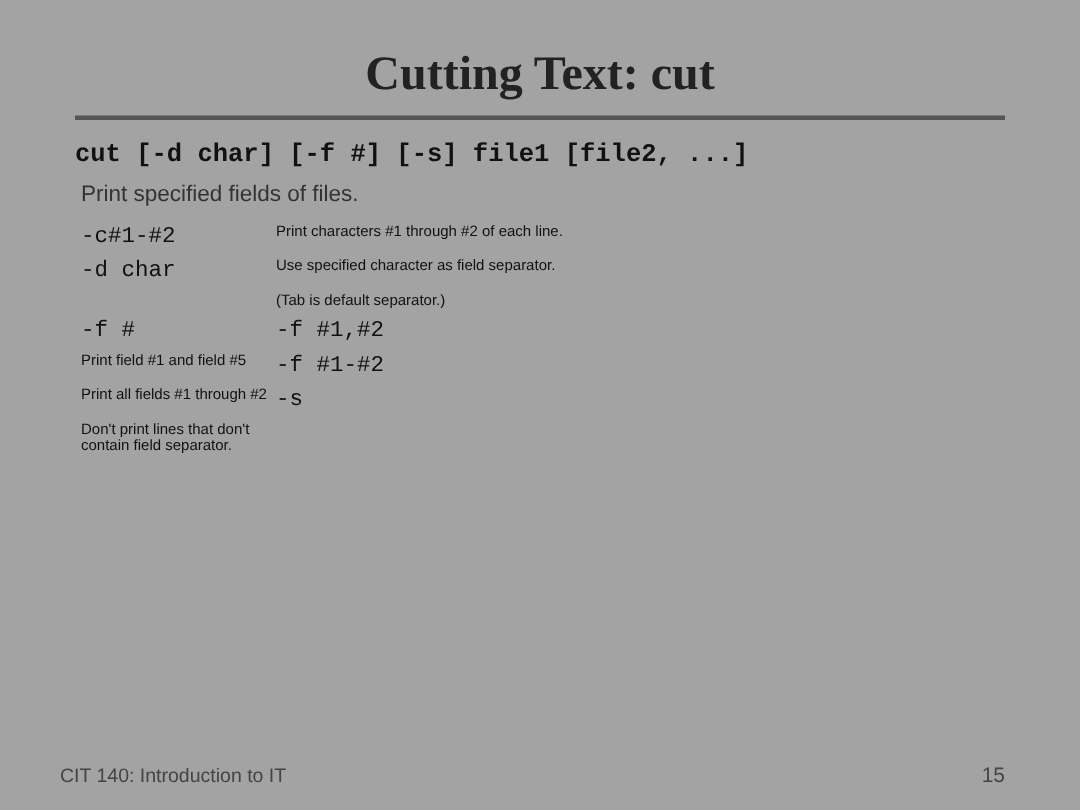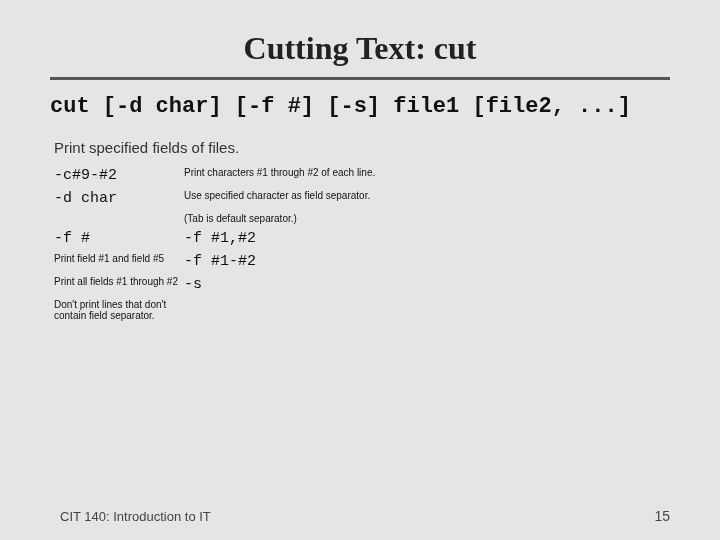--- a/index.html
+++ b/index.html
@@ -14,21 +14,21 @@
       background: #ffffff;
       font-family: Arial, Helvetica, sans-serif;
       display: flex;
       align-items: center;
       justify-content: center;
     }
 
     .slide {
       width: 720px;
       height: 540px;
-      background: #e5e5e5;
+      background: #a3a3a3;
       padding: 30px 50px 20px 50px;
       display: flex;
       flex-direction: column;
       position: relative;
     }
 
     .title {
       font-size: 32px;
       font-weight: bold;
       color: #222222;
@@ -38,25 +38,25 @@
     }
 
     .divider {
       width: 100%;
       height: 3px;
       background: #555555;
       margin-bottom: 14px;
     }
 
     .command-syntax {
-      font-size: 22px;
+      font-size: 17px;
       font-weight: bold;
       color: #111111;
       font-family: 'Courier New', Courier, monospace;
-      margin-bottom: 20px;
+      margin-bottom: 8px;
     }
 
     .subtitle {
       font-size: 15px;
       color: #333333;
       margin-bottom: 8px;
       font-family: Arial, Helvetica, sans-serif;
       margin-left: 4px;
     }
 
@@ -78,21 +78,21 @@
     .desc-cell {
       font-family: Arial, Helvetica, sans-serif;
       font-size: 10px;
       color: #111111;
       padding: 3px 0;
     }
 
     .footer {
       position: absolute;
       bottom: 16px;
-      left: 60px;
+      left: 40px;
       right: 50px;
       display: flex;
       justify-content: space-between;
       align-items: center;
       margin-top: 40px;
     }
 
     .footer-text {
       font-size: 13px;
       color: #444444;
@@ -109,21 +109,21 @@
 <body>
 
 <div class="slide">
   <h1 class="title">Cutting Text: cut</h1>
   <div class="divider"></div>
   <div class="command-syntax">cut [-d char]  [-f #]  [-s]  file1  [file2, ...]</div>
   <div class="subtitle">Print specified fields of files.</div>
 
   <div class="options-table">
 
-    <div class="option-cell">-c#9-#2</div>
+    <div class="option-cell">-c#1-#2</div>
     <div class="desc-cell">Print characters #1 through #2 of each line.</div>
 
     <div class="option-cell">-d char</div>
     <div class="desc-cell">Use specified character as field separator.</div>
 
     <div class="option-cell"></div>
     <div class="desc-cell">(Tab is default separator.)</div>
 
     <div class="option-cell">-f #</div>
 

